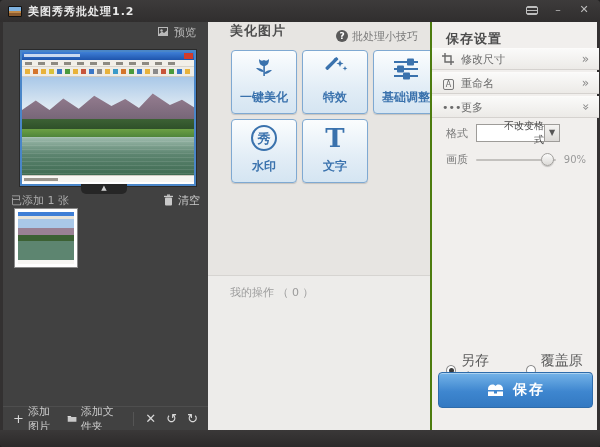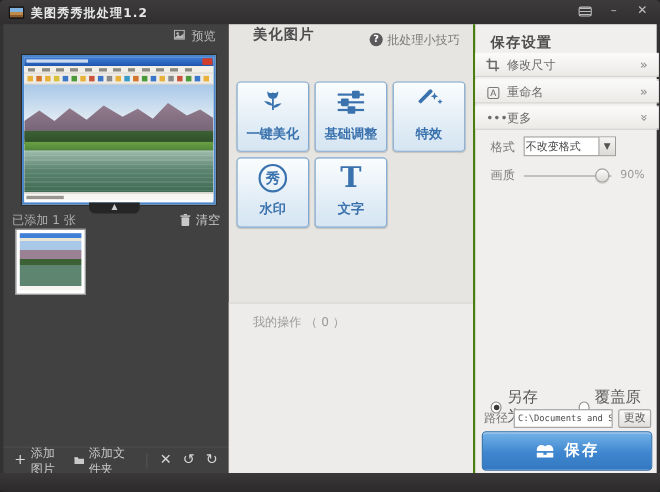--- a/index.html
+++ b/index.html
@@ -72,22 +72,22 @@
   .lt-glyph { font-size:13px; color:#d8d8d8; }
 
   
   .center-panel { position:absolute; left:205px; top:0; width:222px; height:408px; background:#e7e5e2; }
   .cp-header { position:absolute; left:0; right:0; top:0; height:28px; display:flex; padding:0 12px 0 22px; }
   .cp-title { font-size:13px; font-weight:bold; color:#4d4d4d; letter-spacing:1px; }
   .tips { margin-left:auto; display:flex; align-items:center; gap:4px; color:#7a7a7a; font-size:11px; }
   .qmark { width:12px; height:12px; border-radius:50%; background:#5a5a5a; color:#fff; font-size:9px;
     line-height:12px; text-align:center; font-weight:bold; }
 
-  .btn-grid { position:absolute; left:7px; top:28px; width:237px; display:grid;
-    grid-template-columns:repeat(3,66px); grid-auto-rows:64px; gap:5px;margin-top:24px; }
+  .btn-grid { position:absolute; left:23px; top:28px; width:237px; display:grid;
+    grid-template-columns:repeat(3,66px); grid-auto-rows:64px; gap:5px; }
   .feat-btn { border:1px solid #7fa9d2; border-radius:4px;
     background:linear-gradient(#fbfdfe,#e2edf6 60%,#d5e5f2); display:flex; flex-direction:column;
     align-items:center; justify-content:flex-end; padding-bottom:7px; gap:6px; box-shadow:0 1px 1px rgba(0,0,0,.15); }
   .feat-label { color:#3a72ad; font-size:12px; font-weight:bold; }
   .feat-icon { height:28px; display:flex; align-items:center; justify-content:center; color:#3a72ad; }
   .frame-glyph { width:24px; height:24px; border:2px dashed #3a72ad; }
   .xiu-glyph { width:26px; height:26px; border:2px solid #3a72ad; border-radius:50%; color:#3a72ad;
     font-size:13px; font-weight:bold; line-height:24px; text-align:center; }
   .t-glyph { font-family:"DejaVu Serif","Liberation Serif",serif; font-size:26px; font-weight:bold; color:#3a72ad; }
 
@@ -101,21 +101,21 @@
     background:linear-gradient(#fafaf9,#eceae7); display:flex; align-items:center; padding:0 10px; gap:6px;
     color:#6a6a6a; font-size:11px; }
   .sec .chev { margin-left:auto; color:#8a8a8a; font-size:12px; }
   .chev-down { display:inline-block; transform:rotate(90deg); }
   .sec-icon { width:13px; text-align:center; color:#6a6a6a; font-size:11px; }
   .a-box { display:inline-block; width:11px; height:11px; border:1px solid #7a7a7a; font-size:8px; line-height:10px;
     text-align:center; color:#6a6a6a; border-radius:2px; }
 
   .fmt-row { position:absolute; left:14px; top:102px; display:flex; align-items:center; gap:8px; font-size:11px; color:#7a7a7a; }
   .select { width:84px; height:18px; background:#fff; border:1px solid #9e9c99; display:flex; align-items:center; }
-  .select-val { flex:1; padding-left:1px; font-size:10px; color:#4a4a4a; }
+  .select-val { flex:1; padding-left:20px; font-size:10px; color:#4a4a4a;text-align:right; }
   .select-arrow { width:15px; height:16px; border-left:1px solid #9e9c99;
     background:linear-gradient(#f5f4f2,#dddbd8); text-align:center; font-size:8px; line-height:16px; color:#555; }
 
   .qual-row { position:absolute; left:14px; top:130px; width:140px; display:flex; align-items:center; gap:8px;
     font-size:11px; color:#7a7a7a; }
   .slider { position:relative; flex:1; height:14px; }
   .slider .track { position:absolute; left:0; right:0; top:6px; height:2px; background:#c3c1be; border-radius:1px; }
   .slider .handle { position:absolute; left:82%; top:0; width:13px; height:13px; border-radius:50%;
     background:linear-gradient(#fbfbfa,#dcdad7); border:1px solid #a3a19e; box-shadow:0 1px 1px rgba(0,0,0,.2); }
   .qual-val { font-size:10px; color:#9a9a9a; }
@@ -127,21 +127,21 @@
   .radio.on:after { content:""; position:absolute; left:2px; top:2px; width:5px; height:5px; border-radius:50%; background:#3a3a3a; }
 
   .path-row { position:absolute; left:8px; top:350px; width:152px; display:flex; align-items:center; gap:5px;
     font-size:11px; color:#7a7a7a; }
   .path-input { flex:1; height:17px; background:#fff; border:1px solid #9e9c99; padding:0 3px;
     font-family:"DejaVu Sans Mono","Liberation Mono",monospace; font-size:8px; color:#4a4a4a;
     white-space:nowrap; overflow:hidden; line-height:16px; }
   .change-btn { width:30px; height:17px; border:1px solid #9e9c99; border-radius:2px;
     background:linear-gradient(#fbfaf9,#e2e0dd); font-size:10px; color:#5a5a5a; text-align:center; line-height:16px; }
 
-  .save-btn { position:absolute; left:6px; top:370px; width:155px; height:36px; border-radius:4px;
+  .save-btn { position:absolute; left:6px; top:350px; width:155px; height:36px; border-radius:4px;
     border:1px solid #2e6cab; background:linear-gradient(#74b3e8,#3e86cf 55%,#3379c2);
     display:flex; align-items:center; justify-content:center; gap:8px; color:#fff; font-size:14px;
     font-weight:bold; letter-spacing:2px; box-shadow:inset 0 1px 0 rgba(255,255,255,.4); }
 
   
   .bottombar { position:absolute; left:0; bottom:0; width:600px; height:17px; background:linear-gradient(#3a3838,#2c2a2a); }
 
   svg { display:block; }
 </style>
 </head>
@@ -244,44 +244,44 @@
               <path d="M8 3 C8 8 10 10 13 10 C16 10 18 8 18 3 C16 5 15 5 13 4 C11 5 10 5 8 3 Z" fill="#3a72ad"></path>
               <rect x="12.3" y="10" width="1.6" height="10" fill="#3a72ad"></rect>
               <path d="M13 16 C9 16 7 14 5 12 C9 12 12 13 13 16 Z" fill="#3a72ad"></path>
               <path d="M13 18 C17 18 19 16 21 14 C17 14 14 15 13 18 Z" fill="#3a72ad"></path>
             </svg>
           </span>
           <span class="feat-label">一键美化</span>
         </div>
         <div class="feat-btn">
           <span class="feat-icon">
+            <svg width="26" height="26" viewBox="0 0 26 26">
+              <rect x="3" y="12" width="16" height="3.4" rx="1" transform="rotate(-45 3 12)" fill="#3a72ad"></rect>
+              <path d="M18 4 L19 6.5 L21.5 7.5 L19 8.5 L18 11 L17 8.5 L14.5 7.5 L17 6.5 Z" fill="#3a72ad"></path>
+              <path d="M23 10 L23.7 11.7 L25.4 12.4 L23.7 13.1 L23 14.8 L22.3 13.1 L20.6 12.4 L22.3 11.7 Z" fill="#3a72ad"></path>
+              <circle cx="13" cy="3.5" r="1.2" fill="#3a72ad"></circle>
+            </svg>
+          </span>
+          <span class="feat-label">特效</span>
+        </div>
+        <div class="feat-btn">
+          <span class="feat-icon">
             <svg width="28" height="24" viewBox="0 0 28 24">
               <rect x="2" y="4" width="24" height="2" fill="#3a72ad"></rect>
                 <rect x="15" y="1.5" width="7" height="7" rx="1" fill="#3a72ad"></rect>
               <rect x="2" y="11" width="24" height="2" fill="#3a72ad"></rect>
                 <rect x="5" y="8.5" width="7" height="7" rx="1" fill="#3a72ad"></rect>
               <rect x="2" y="18" width="24" height="2" fill="#3a72ad"></rect>
                 <rect x="11" y="15.5" width="7" height="7" rx="1" fill="#3a72ad"></rect>
             </svg>
           </span>
           <span class="feat-label">基础调整</span>
         </div>
         <div class="feat-btn">
           <span class="feat-icon">
-            <svg width="26" height="26" viewBox="0 0 26 26">
-              <rect x="3" y="12" width="16" height="3.4" rx="1" transform="rotate(-45 3 12)" fill="#3a72ad"></rect>
-              <path d="M18 4 L19 6.5 L21.5 7.5 L19 8.5 L18 11 L17 8.5 L14.5 7.5 L17 6.5 Z" fill="#3a72ad"></path>
-              <path d="M23 10 L23.7 11.7 L25.4 12.4 L23.7 13.1 L23 14.8 L22.3 13.1 L20.6 12.4 L22.3 11.7 Z" fill="#3a72ad"></path>
-              <circle cx="13" cy="3.5" r="1.2" fill="#3a72ad"></circle>
-            </svg>
-          </span>
-          <span class="feat-label">特效</span>
-        </div>
-        <div class="feat-btn">
-          <span class="feat-icon">
             <span class="xiu-glyph">秀</span>
           </span>
           <span class="feat-label">水印</span>
         </div>
         <div class="feat-btn">
           <span class="feat-icon">
             <span class="t-glyph">T</span>
           </span>
           <span class="feat-label">文字</span>
         </div>

